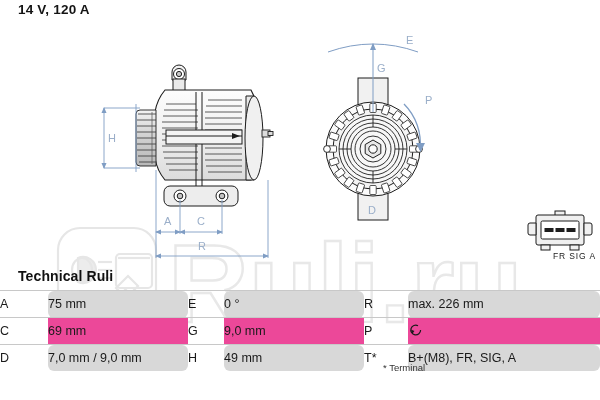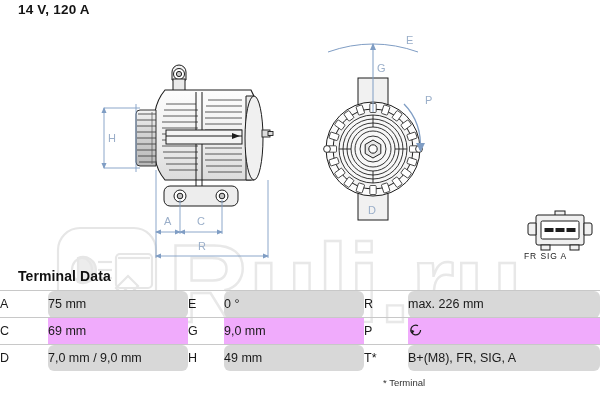--- a/index.html
+++ b/index.html
@@ -71,21 +71,21 @@
     font-size: 12.5px;
     table-layout: fixed;
   }
   table.tdata td {
     padding: 0;
     height: 26px;
     vertical-align: middle;
     border-top: 1px solid #c8c8c8;
   }
   table.tdata tr.shade td.val { background: #d8d8d8; border-radius: 6px; }
-  table.tdata tr.plain td.val { background: #f0abfc; }
+  table.tdata tr.plain td.val { background: #ec4899; }
   td.key {
     width: 34px;
     padding-left: 16px;
     color: #1a1a1a;
     font-size: 12.5px;
     background: transparent;
   }
   td.val {
     padding-left: 10px;
     color: #1a1a1a;
@@ -96,39 +96,39 @@
   col.c-k2 { width: 36px; }
   col.c-v2 { width: 140px; }
   col.c-k3 { width: 44px; }
   col.c-v3 { width: 192px; }
 
   .rot-icon { display: inline-block; vertical-align: -3px; }
 
   #terminal-note {
     position: absolute;
     left: 383px;
-    top: 377px;
+    top: 362px;
     font-size: 9.5px;
     color: #333;
     z-index: 3;
   }
 
   
   #connector-box {
     position: absolute;
     left: 524px;
     top: 210px;
     z-index: 1;
   }
   #connector-label {
     position: absolute;
     left: 524px;
     top: 251px;
     width: 72px;
-    text-align: left;
+    text-align: right;
     font-size: 8.5px;
     letter-spacing: 0.9px;
     color: #222;
     z-index: 1;
   }
   .dimtxt { font-family: "Liberation Sans", sans-serif; font-size: 11px; fill: #9aaec9; }
 </style>
 </head>
 <body>
 
@@ -444,21 +444,21 @@
     <g fill="#1d1d1d">
       <rect x="20.5" y="18" width="9" height="4"></rect>
       <rect x="31.5" y="18" width="9" height="4"></rect>
       <rect x="42.5" y="18" width="9" height="4"></rect>
     </g>
   </svg>
 </div>
 <div id="connector-label">FR SIG A</div>
 
 <div id="tech-table">
-  <div id="tech-title">Terminal Data</div>
+  <div id="tech-title">Technical Ruli</div>
 
   <table class="tdata">
     <colgroup>
       <col class="c-k1">
         <col class="c-v1">
       <col class="c-k2">
         <col class="c-v2">
       <col class="c-k3">
         <col class="c-v3">
     </colgroup>

